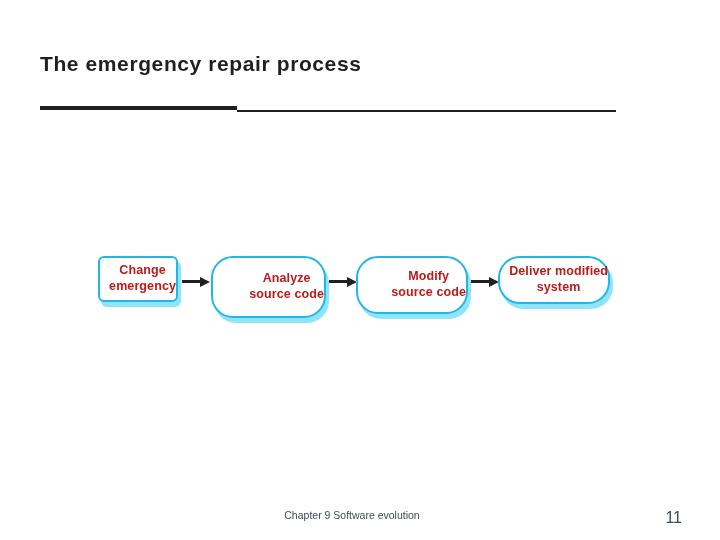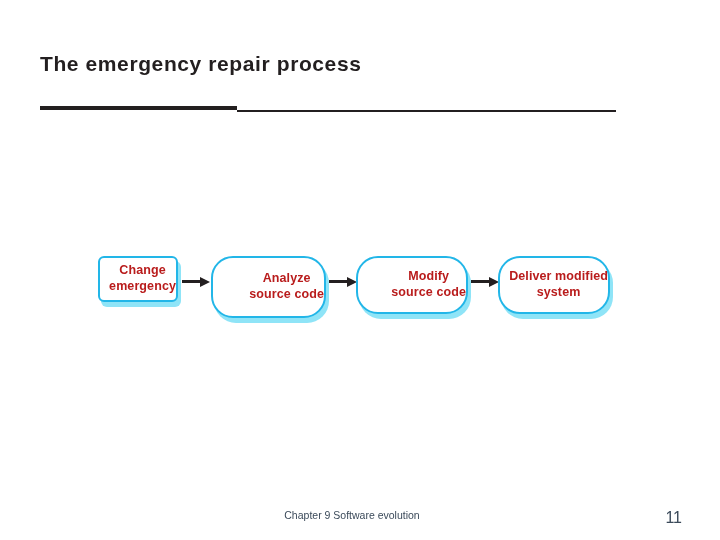--- a/index.html
+++ b/index.html
@@ -75,21 +75,21 @@
     font-size: 12.5px;
     font-weight: bold;
     line-height: 1.25;
     letter-spacing: 0.1px;
   }
   .node span { display: block; }
 
   .node.n0 { left: 0px;   width: 80px;  height: 46px; border-radius: 6px; }
   .node.n1 { left: 113px; width: 115px; height: 62px; }
   .node.n2 { left: 258px; width: 112px; height: 58px; }
-  .node.n3 { left: 400px; width: 112px; height: 58px; }
+  .node.n3 { left: 400px; width: 112px; height: 48px; }
 
   
   .arrow {
     position: absolute;
     top: 29px;
     height: 10px;
   }
   .arrow .shaft {
     position: absolute;
     left: 0;

